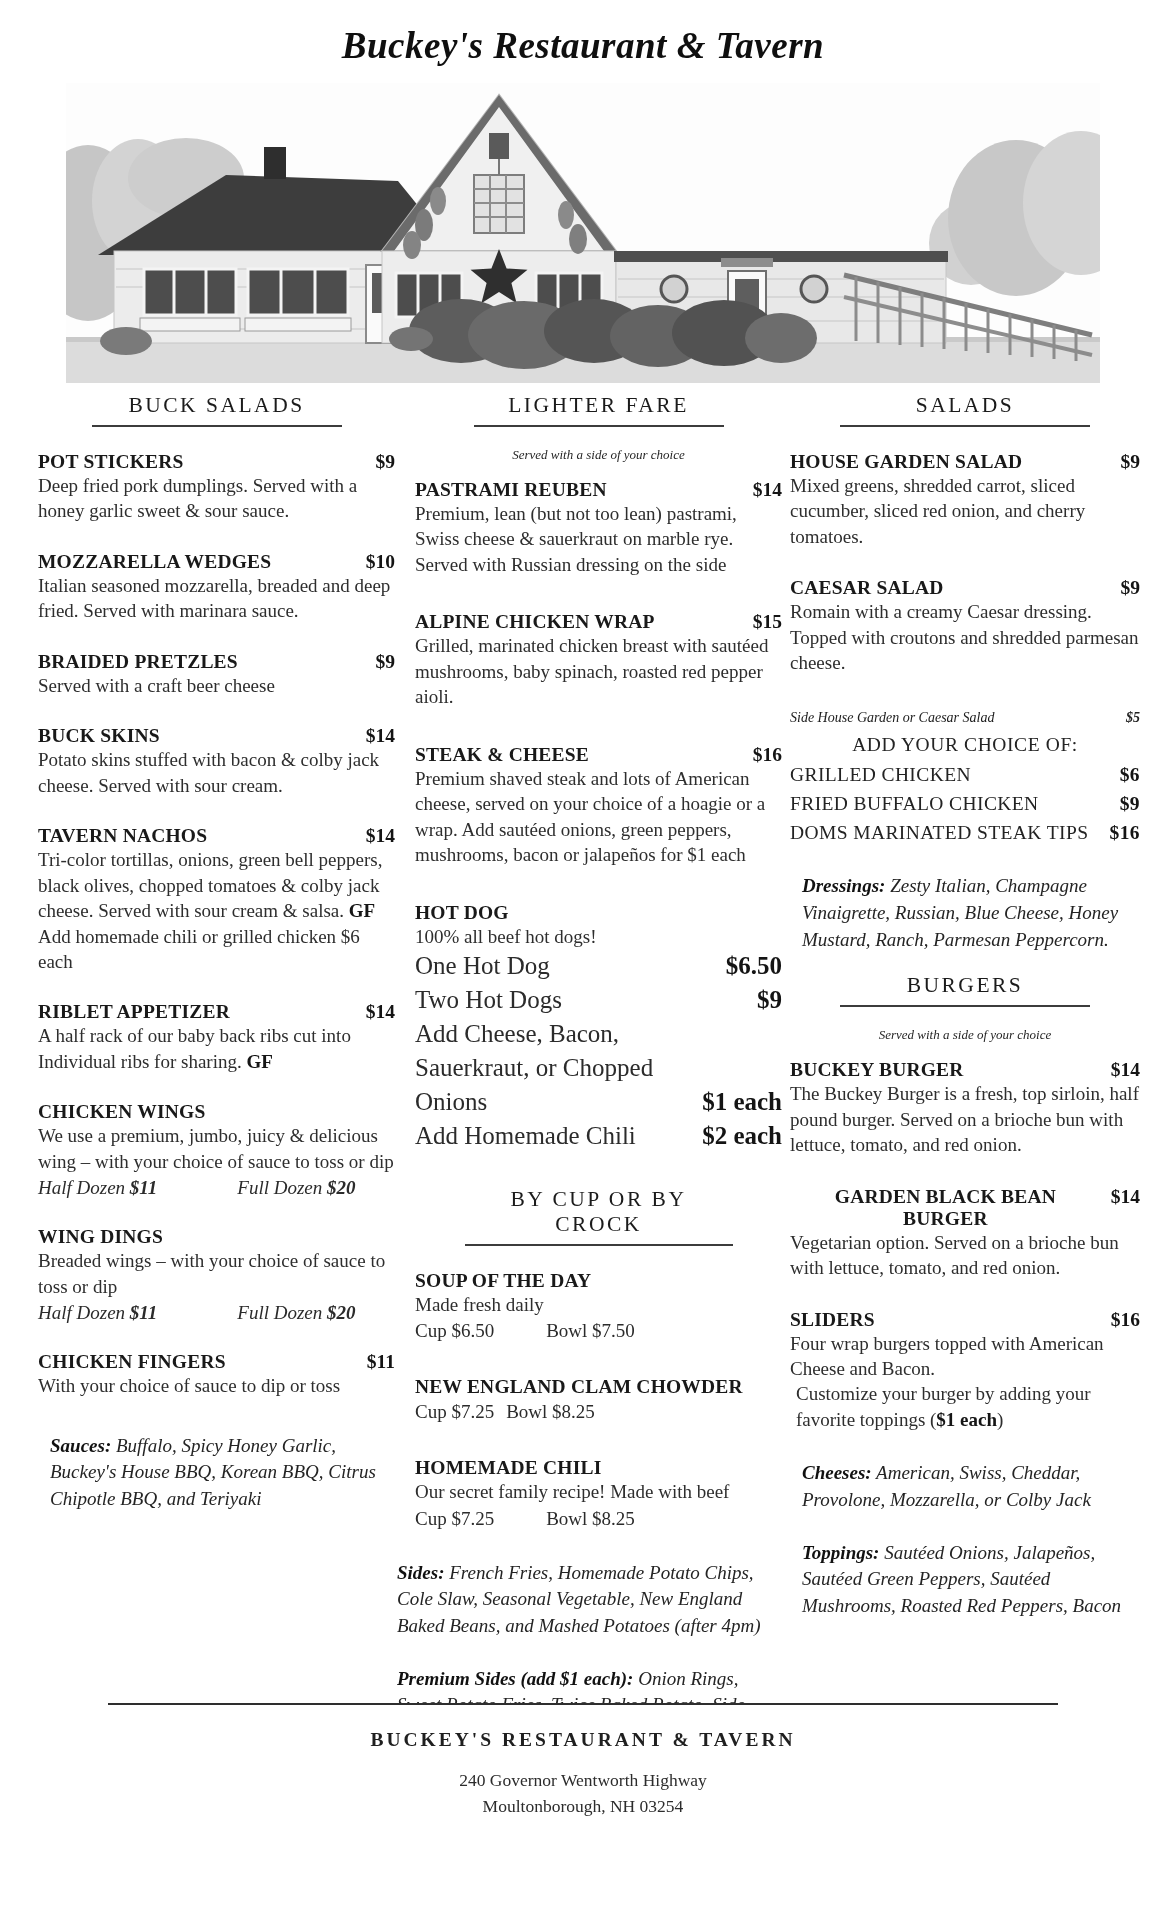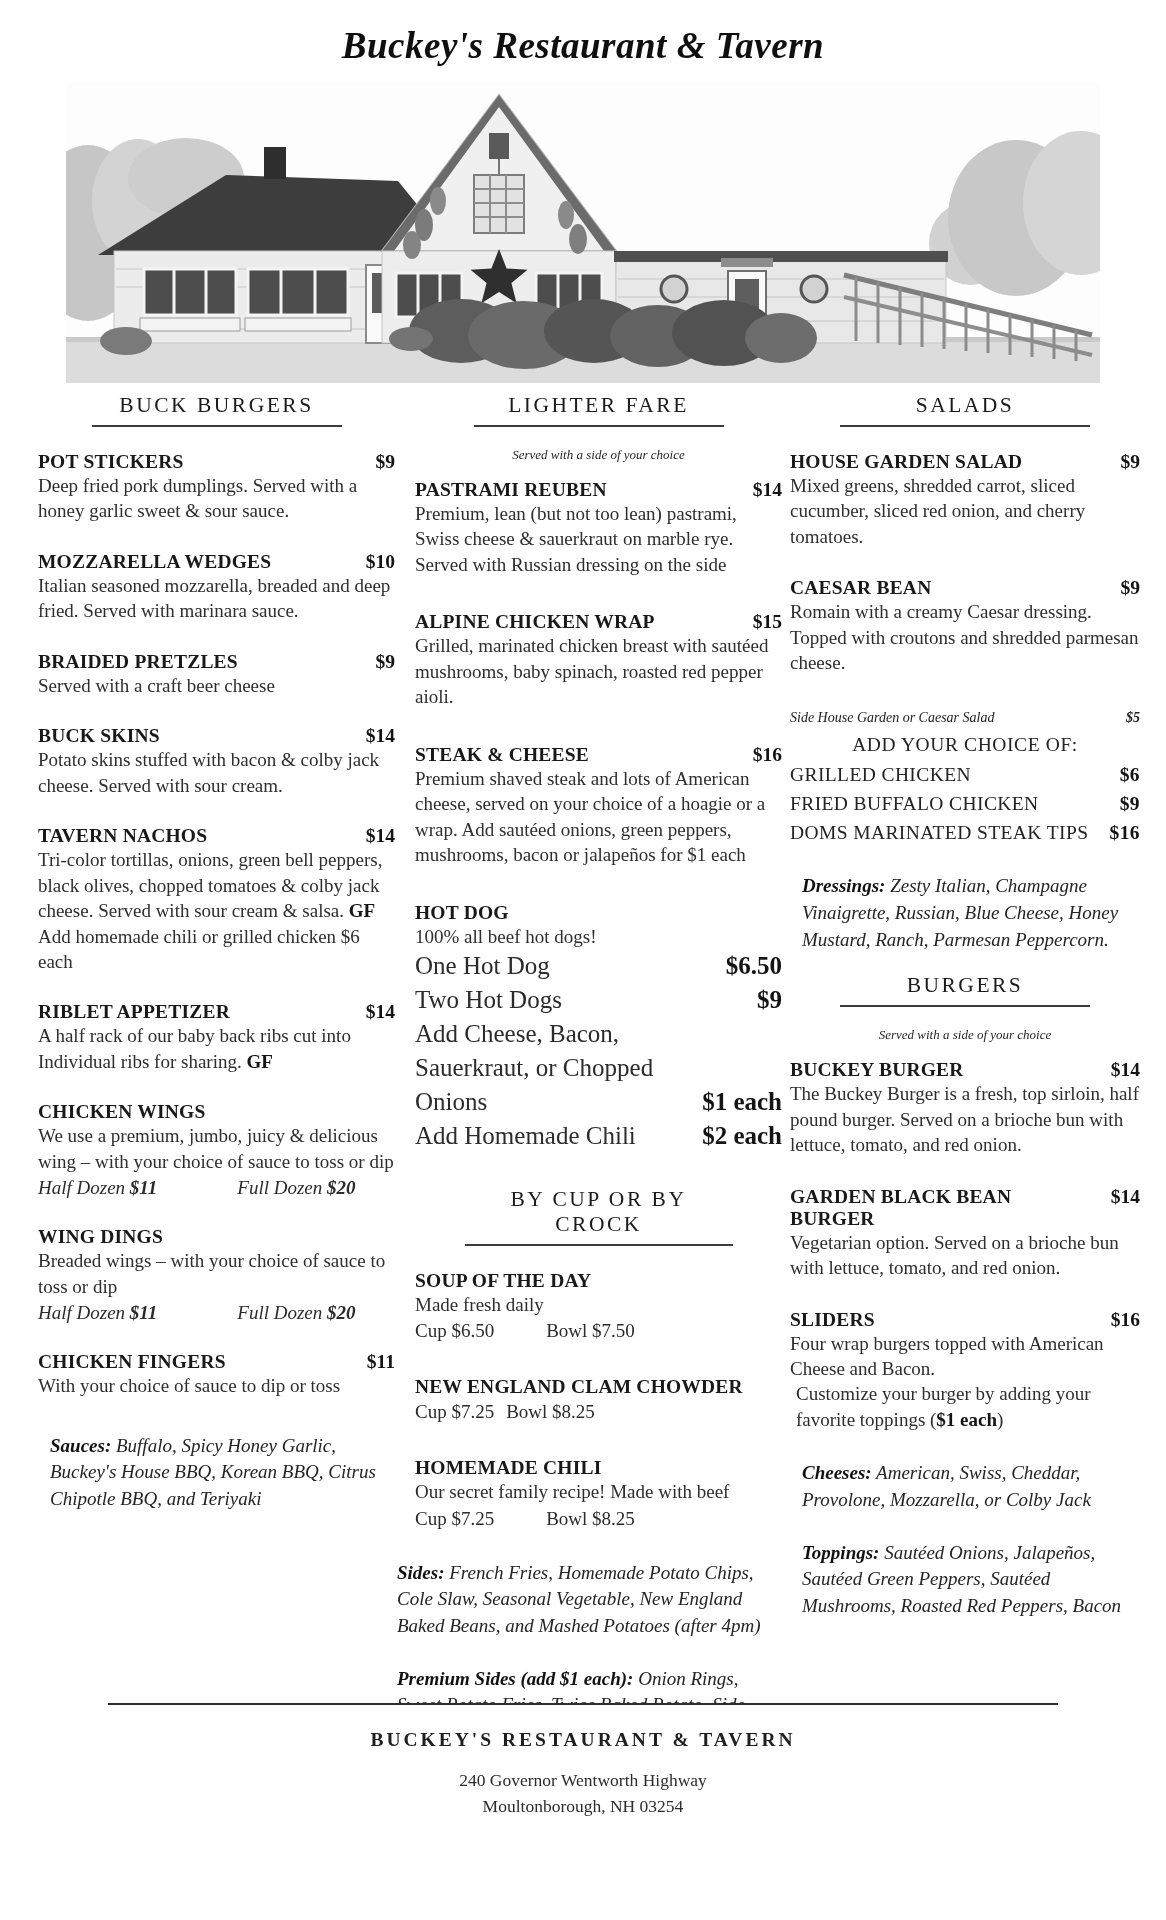--- a/index.html
+++ b/index.html
@@ -11,21 +11,21 @@
   .columns{display:flex;align-items:flex-start;padding-left:38px;}
   .c1{width:357px;} .c2{width:367px;margin-left:20px;} .c3{width:350px;margin-left:8px;}
   .sec-h{font-size:21.5px;letter-spacing:2.5px;text-align:center;color:#1b1b1b;
          border-bottom:2px solid #3c3c3c;padding-bottom:7px;width:250px;margin:0 auto 24px;}
   .sec-h.wide{width:268px;}
   .col-note{font-style:italic;font-size:13px;text-align:center;margin:-4px 0 16px;color:#262626;}
   .item{margin-bottom:27px;}
   .c2 .item{margin-bottom:30px;}
   .c3 .item{margin-bottom:28px;}
   .irow{display:flex;justify-content:space-between;align-items:baseline;}
-  .nm{font-weight:bold;font-size:19.5px;letter-spacing:.2px;color:#191919;}
+  .nm{font-weight:bold;font-size:19.5px;letter-spacing:.2px;color:#191919;text-align:center;}
   .pr{font-weight:bold;font-size:19.5px;white-space:nowrap;margin-left:10px;color:#141414;}
   .desc{font-size:19px;line-height:1.34;color:#2e2e2e;}
   .desc b{color:#151515;}
   .sizes{display:flex;gap:80px;font-style:italic;font-size:19px;margin-top:3px;}
   .sizes b{font-style:italic;}
   .note{font-style:italic;font-size:19px;line-height:1.4;padding-left:12px;color:#242424;}
   .note b{font-style:italic;color:#111;}
   .note.outdent{margin-left:-18px;padding-left:0;}
   .optrow{display:flex;justify-content:space-between;align-items:flex-end;font-size:25px;line-height:1.36;}
   .optrow .op{font-weight:bold;white-space:nowrap;margin-left:8px;color:#141414;}
@@ -137,21 +137,21 @@
   <ellipse cx="592" cy="253" rx="48" ry="31" fill="#636363"></ellipse>
   <ellipse cx="658" cy="250" rx="52" ry="33" fill="#525252"></ellipse>
   <ellipse cx="715" cy="255" rx="36" ry="25" fill="#6d6d6d"></ellipse>
   <ellipse cx="60" cy="258" rx="26" ry="14" fill="#7a7a7a"></ellipse>
   <ellipse cx="345" cy="256" rx="22" ry="12" fill="#747474"></ellipse>
 </svg>
 
 <div class="columns">
 
   <div class="c1">
-    <div class="sec-h">BUCK BURGERS</div>
+    <div class="sec-h">BUCK SALADS</div>
 
     <div class="item">
       <div class="irow">
           <span class="nm">POT STICKERS</span>
           <span class="pr">$9</span>
         </div>
       <div class="desc">Deep fried pork dumplings. Served with a honey garlic sweet &amp; sour sauce.</div>
     </div>
 
     <div class="item">
@@ -339,21 +339,21 @@
     <div class="item">
       <div class="irow">
           <span class="nm">HOUSE GARDEN SALAD</span>
           <span class="pr">$9</span>
         </div>
       <div class="desc">Mixed greens, shredded carrot, sliced cucumber, sliced red onion, and cherry tomatoes.</div>
     </div>
 
     <div class="item">
       <div class="irow">
-          <span class="nm">CAESAR BEAN</span>
+          <span class="nm">CAESAR SALAD</span>
           <span class="pr">$9</span>
         </div>
       <div class="desc">Romain with a creamy Caesar dressing. Topped with croutons and shredded parmesan cheese.</div>
     </div>
 
     <div class="sideline gap-lg">
       <span>Side House Garden or Caesar Salad</span>
       <b>$5</b>
     </div>
 

